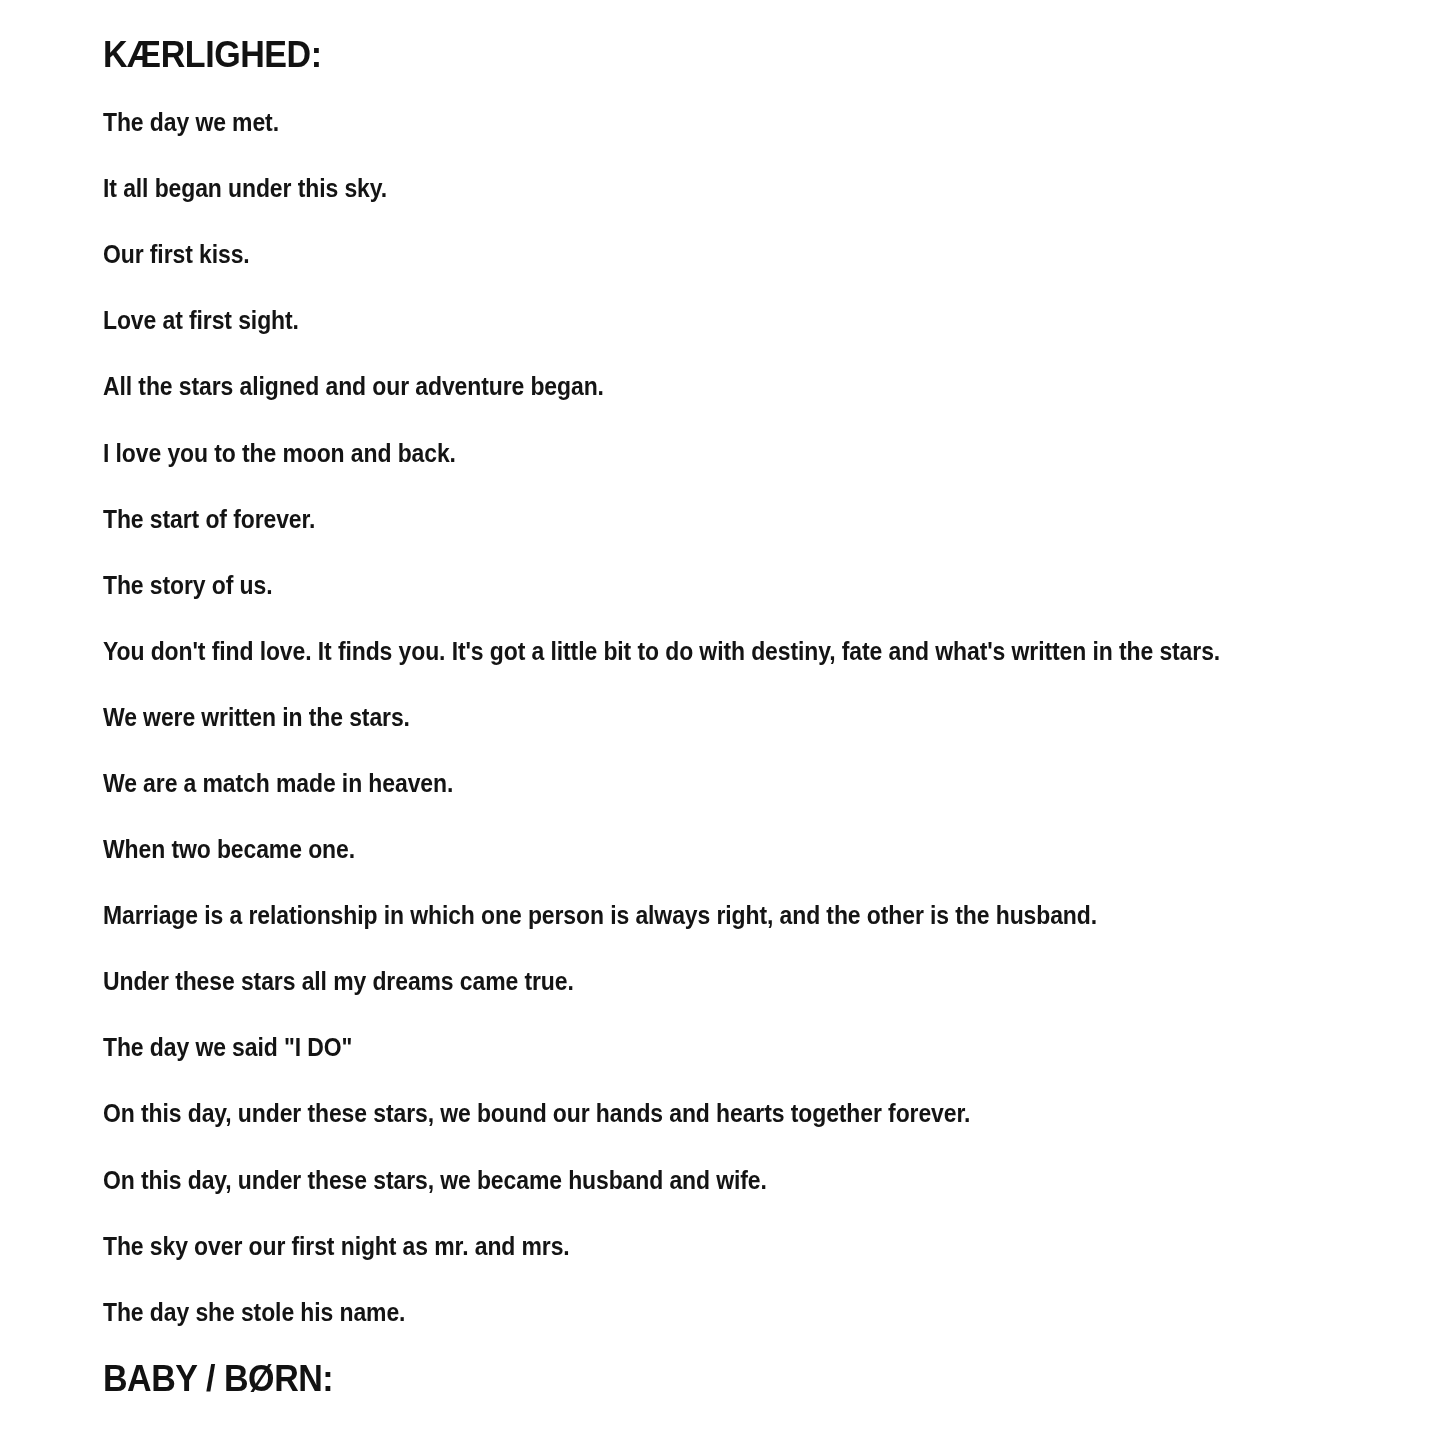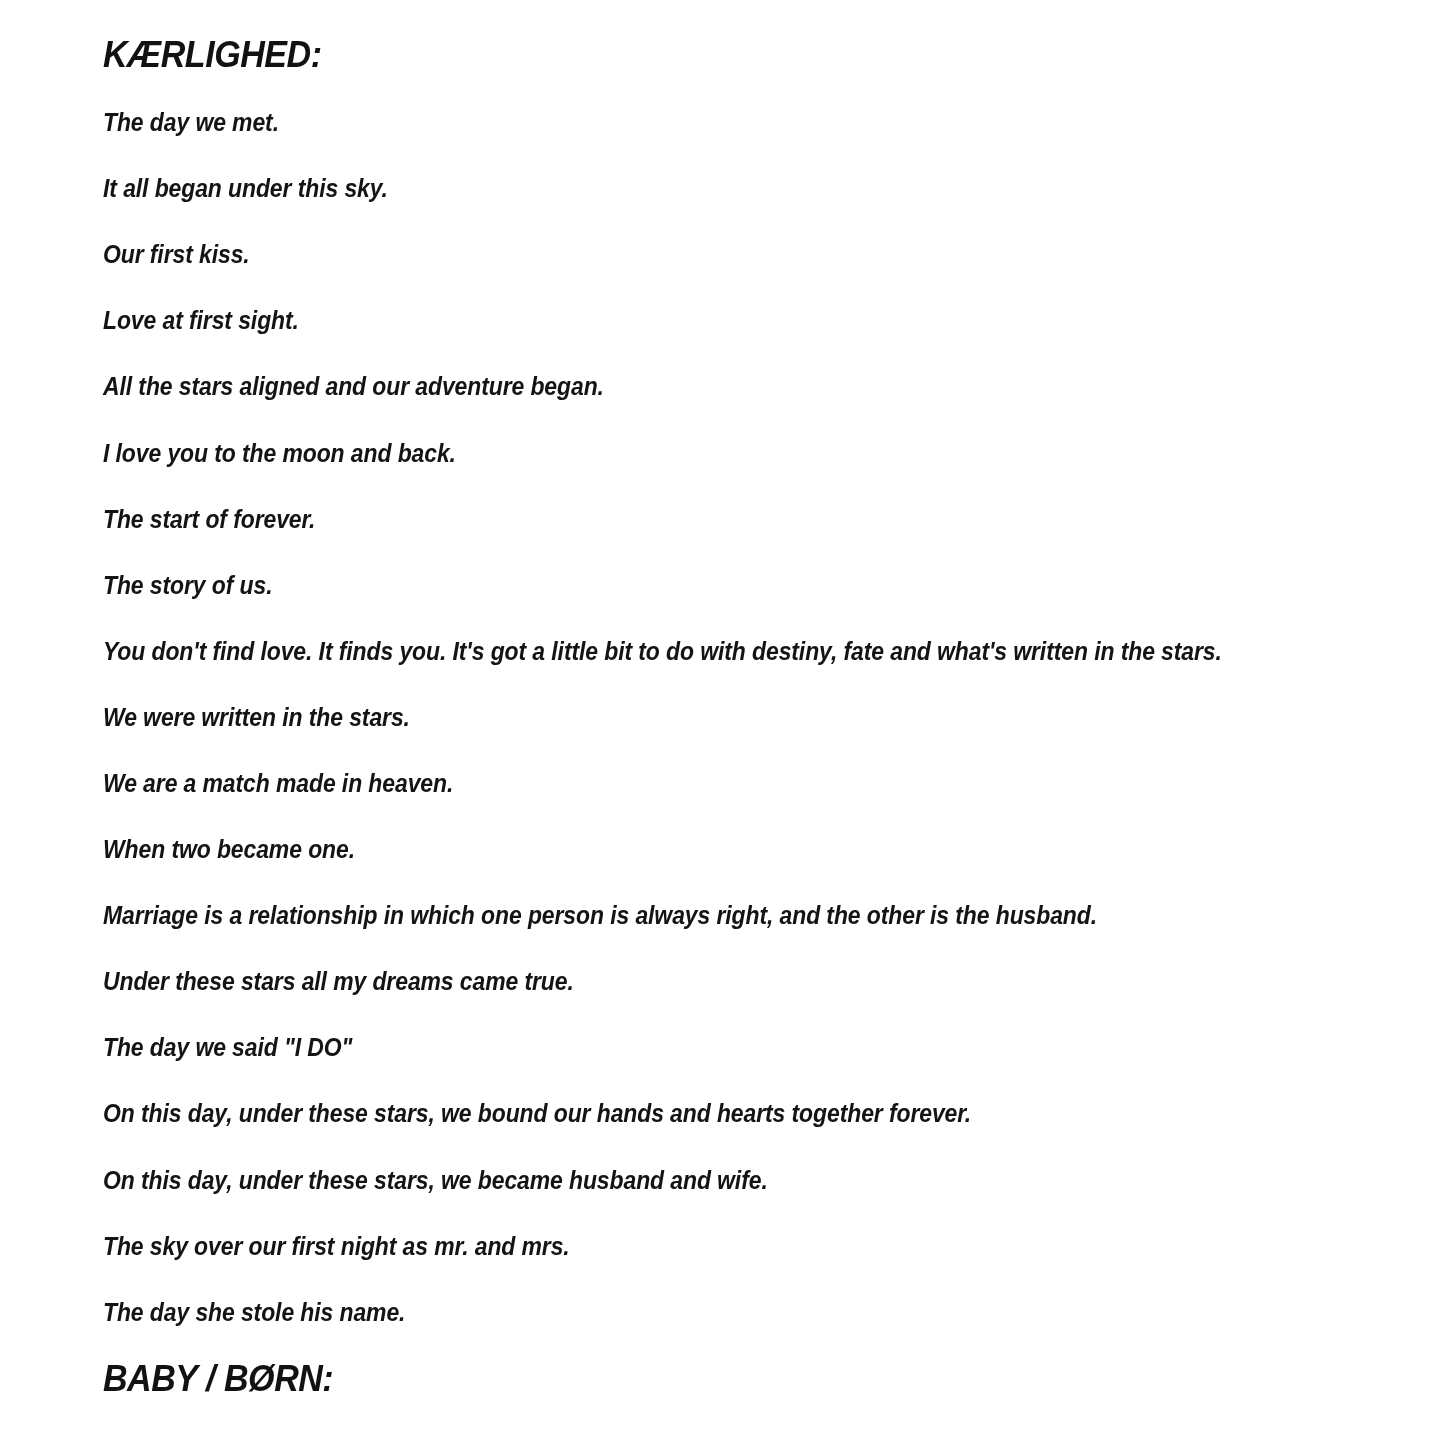--- a/index.html
+++ b/index.html
@@ -12,21 +12,20 @@
     height: 1445px;
     font-family: "Liberation Sans", sans-serif;
     color: #1a1a1a;
     overflow: hidden;
   }
   .page {
     box-sizing: border-box;
     width: 1241px;
     height: 1445px;
     padding: 34px 28px 0 103px;
-    font-style: italic;
   }
   .section {
     margin-bottom: 0;
   }
   .section + .section {
   }
   .section-title {
     font-size: 37px;
     font-weight: 700;
     letter-spacing: -0.5px;

